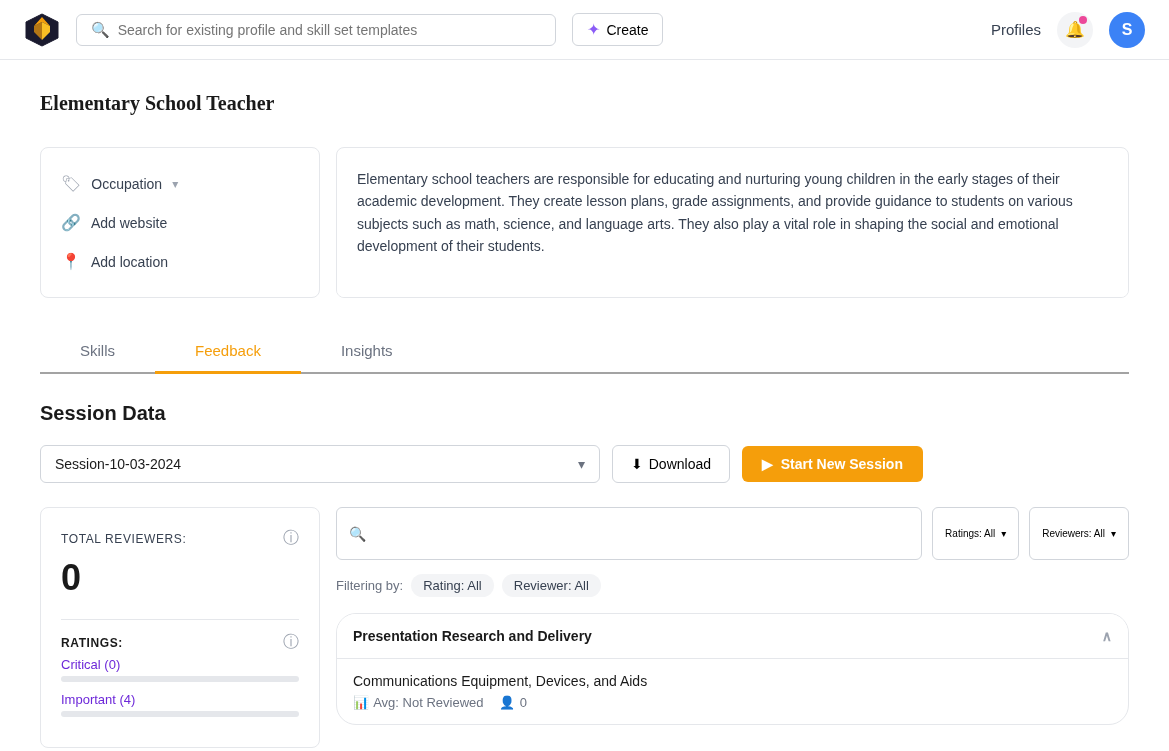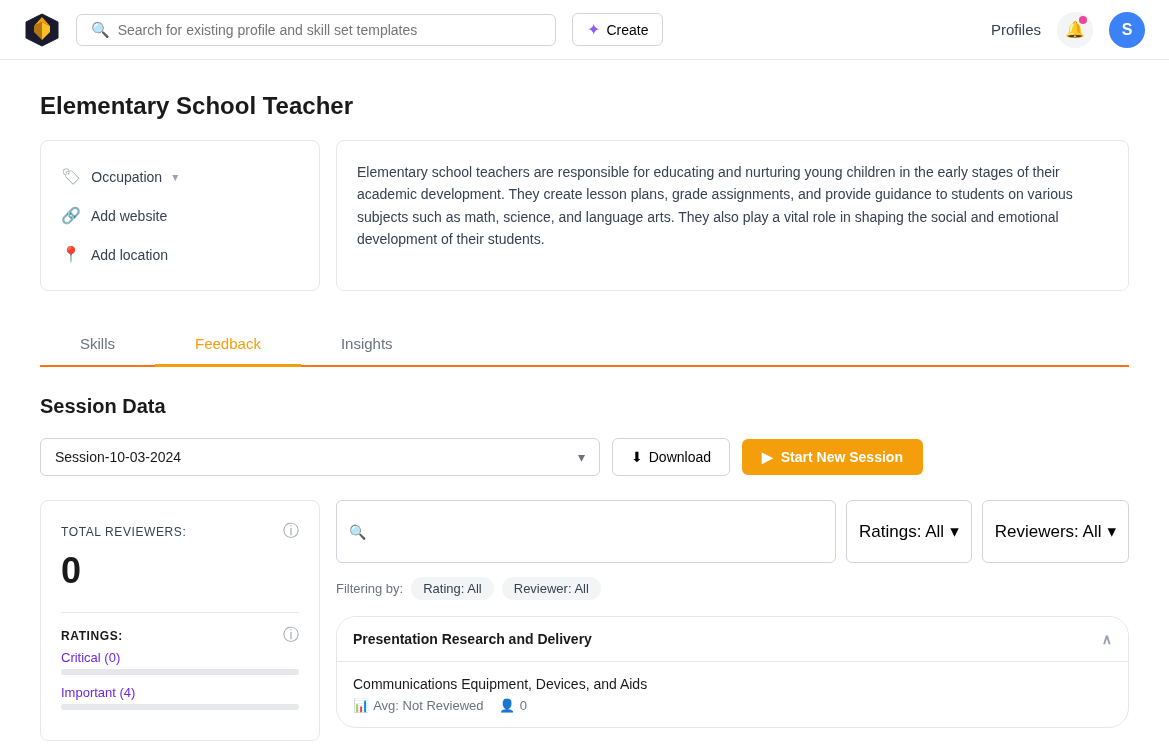--- a/index.html
+++ b/index.html
@@ -45,21 +45,21 @@
     .avatar {
       width: 36px; height: 36px; border-radius: 50%;
       background: #3b82f6; color: #fff;
       display: flex; align-items: center; justify-content: center;
       font-weight: 600; font-size: 16px; cursor: pointer;
     }
 
     
     .main { padding: 32px 40px; }
 
-    .page-title { font-size: 24px; font-weight: 700; margin-bottom: 20px; }
+    .page-title { font-size: 20px; font-weight: 700; margin-bottom: 32px; font-family: Liberation Serif, serif; }
 
     
     .profile-row { display: flex; gap: 16px; margin-bottom: 32px; }
 
     .profile-left {
       width: 280px; flex-shrink: 0;
       border: 1px solid #e5e7eb; border-radius: 8px;
       padding: 16px 20px;
     }
     .profile-field {
@@ -77,21 +77,21 @@
       overflow: hidden; max-height: 160px; position: relative;
     }
     .profile-desc::after {
       content: ''; position: absolute; bottom: 0; left: 0; right: 0;
       height: 40px;
       background: linear-gradient(transparent, #fff);
     }
 
     
     .tabs {
-      display: flex; border-bottom: 2px solid #f97316;
+      display: flex; border-bottom: 2px solid #a3a3a3;
       margin-bottom: 28px;
     }
     .tab {
       padding: 12px 40px; font-size: 15px; font-weight: 500;
       color: #6b7280; cursor: pointer; border-bottom: 3px solid transparent;
       margin-bottom: -2px;
     }
     .tab.active { color: #f59e0b; border-bottom-color: #f59e0b; }
 
     
@@ -151,21 +151,21 @@
     }
     .skill-search {
       display: flex; align-items: center; gap: 8px;
       border: 1px solid #d1d5db; border-radius: 6px;
       padding: 8px 12px; flex: 1; background: #fff;
     }
     .skill-search input { border: none; outline: none; font-size: 14px; color: #6b7280; width: 100%; }
     .filter-btn {
       display: flex; align-items: center; gap: 6px;
       border: 1px solid #d1d5db; border-radius: 6px;
-      padding: 20px 12px; cursor: pointer; font-size: 17px; background: #fff;
+      padding: 20px 12px; cursor: pointer; font-size: 10px; background: #fff;
     }
     .filter-chips { display: flex; gap: 8px; margin-bottom: 16px; align-items: center; }
     .filter-label { font-size: 13px; color: #6b7280; }
     .chip {
       background: #f3f4f6; border-radius: 20px; padding: 4px 12px;
       font-size: 13px; color: #374151;
     }
 
     .skill-category {
       border: 1px solid #e5e7eb; border-radius: 20px; margin-bottom: 8px; overflow: hidden;

